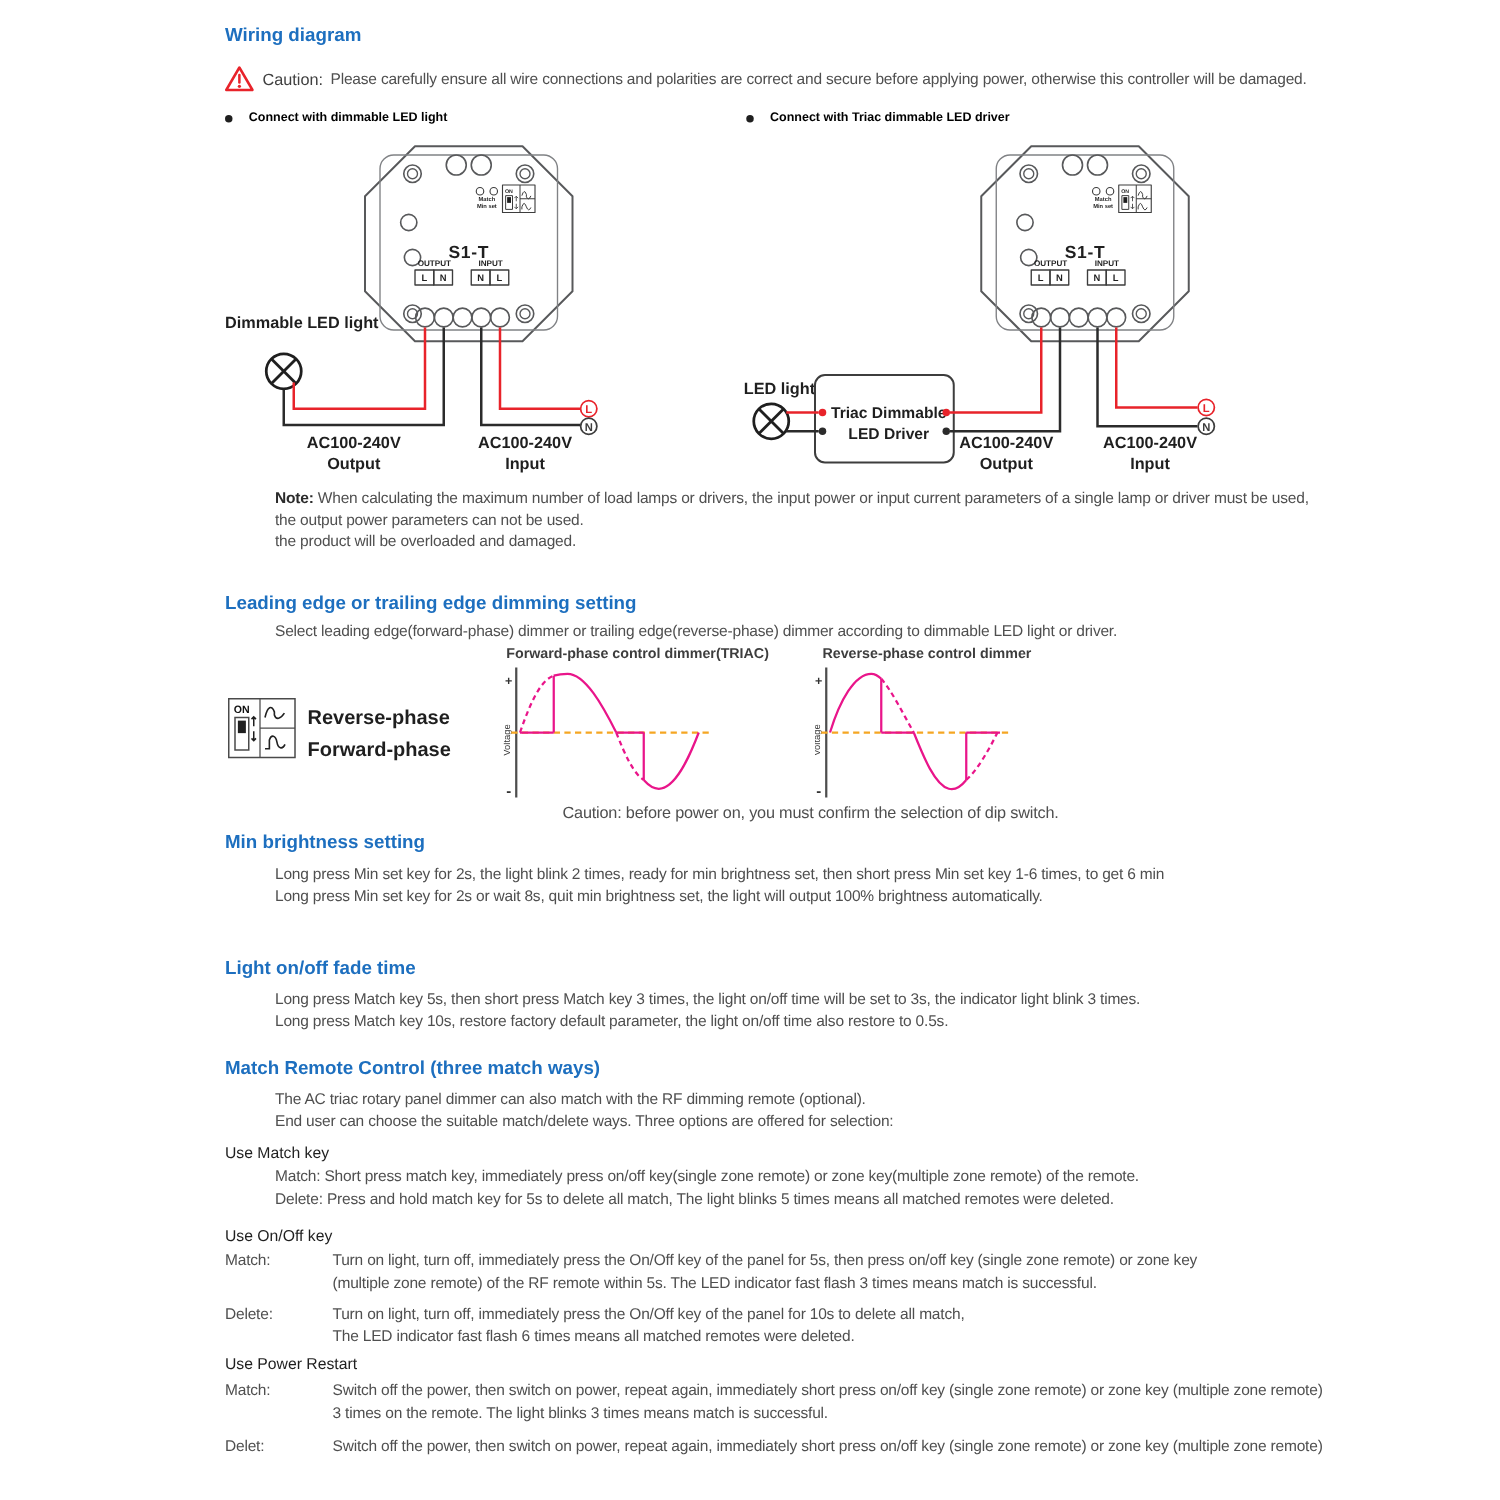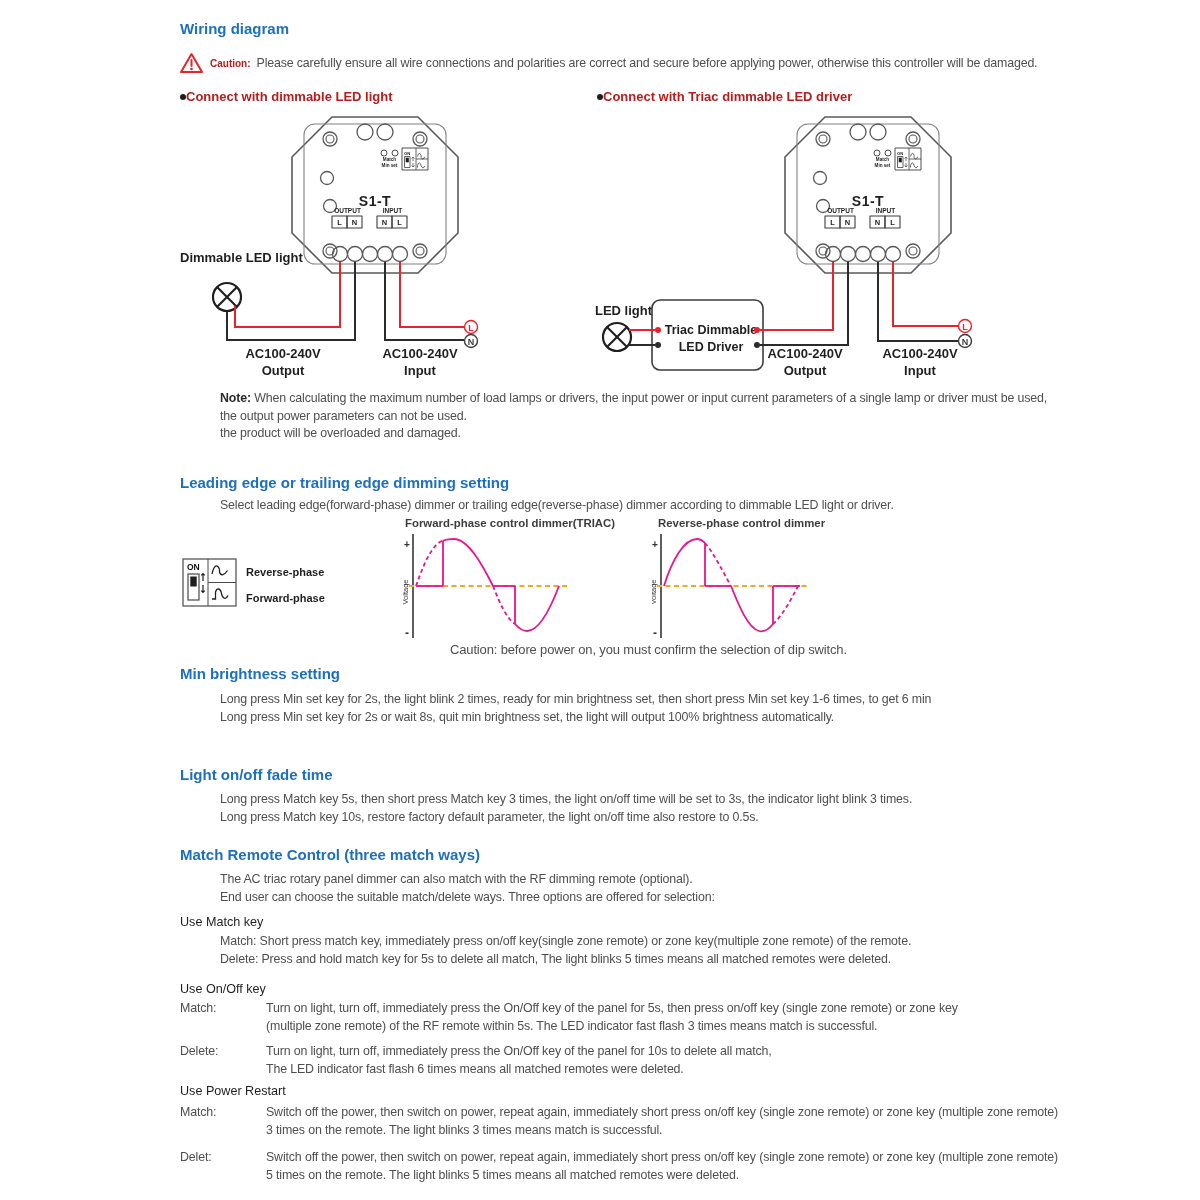--- a/index.html
+++ b/index.html
@@ -4,31 +4,31 @@
 <style>
   html,body{margin:0;padding:0;}
   body{
     width:1200px;height:1200px;background:#ffffff;position:relative;overflow:hidden;
     font-family:"Liberation Sans", sans-serif;color:#4f4f4f;
   }
   .abs{position:absolute;}
   .h-blue{color:#1d6fbf;font-size:15px;font-weight:600;white-space:pre;}
   .body-line{font-size:12.4px;letter-spacing:-0.15px;white-space:pre;line-height:17.5px;color:#4f4f4f;margin-left:40px;}
   .sub-title{font-size:12.6px;font-weight:400;color:#1f1f1f;white-space:pre;}
-  .bullet-item{display:flex;align-items:center;gap:0;font-size:13px;font-weight:600;color:#b91c1c;white-space:pre;}
+  .bullet-item{display:flex;align-items:center;gap:13px;font-size:10px;font-weight:600;color:#000000;white-space:pre;}
   .dot{width:6px;height:6px;border-radius:50%;background:#1f1f1f;flex:0 0 auto;}
   .caution-row{display:flex;align-items:center;gap:6px;}
-  .caution-label{font-size:10px;font-weight:700;color:#b91c1c;white-space:pre;}
+  .caution-label{font-size:13px;font-weight:400;color:#404040;white-space:pre;}
   .caution-text{font-size:12.4px;letter-spacing:-0.15px;color:#4f4f4f;white-space:pre;}
   .note-label{font-weight:700;color:#2b2b2b;}
   .hang{display:grid;grid-template-columns:46px auto;column-gap:0;}
   .hang .lbl{font-size:12.4px;letter-spacing:-0.15px;color:#4f4f4f;white-space:pre;line-height:17.5px;}
   .hang .lines{display:block;}
   .chart-title{font-size:11.4px;font-weight:600;color:#3d3d3d;white-space:pre;}
-  .wave-label{font-size:11px;font-weight:600;color:#1f1f1f;white-space:pre;}
+  .wave-label{font-size:16px;font-weight:600;color:#1f1f1f;white-space:pre;}
   svg text{font-family:"Liberation Sans", sans-serif;}
 </style>
 </head>
 <body>
 
 <div class="abs h-blue" style="left:180px;top:20px;">Wiring diagram</div>
 
 <div class="abs caution-row" style="left:179px;top:52px;">
   <svg width="25" height="22" viewBox="0 0 25 22">
     <path d="M12.5,2 L23,20 H2 Z" fill="none" stroke="#e8232a" stroke-width="2" stroke-linejoin="round"></path>
@@ -272,15 +272,14 @@
   <span class="lbl">Match:</span>
   <span class="lines">
     <div class="body-line">Switch off the power, then switch on power, repeat again, immediately short press on/off key (single zone remote) or zone key (multiple zone remote)</div>
     <div class="body-line">3 times on the remote. The light blinks 3 times means match is successful.</div>
   </span>
 </div>
 <div class="abs hang" style="left:180px;top:1149px;">
   <span class="lbl">Delet:</span>
   <span class="lines">
     <div class="body-line">Switch off the power, then switch on power, repeat again, immediately short press on/off key (single zone remote) or zone key (multiple zone remote)</div>
-    <div class="body-line">5 times on the remote. The light blinks 5 times means all matched remotes were deleted.</div>
   </span>
 </div>
 
 </body></html>

